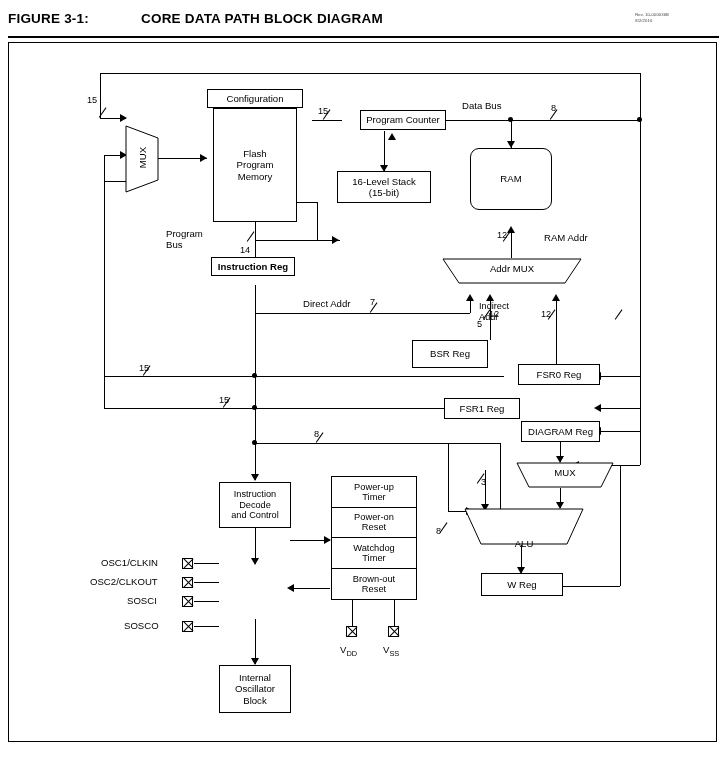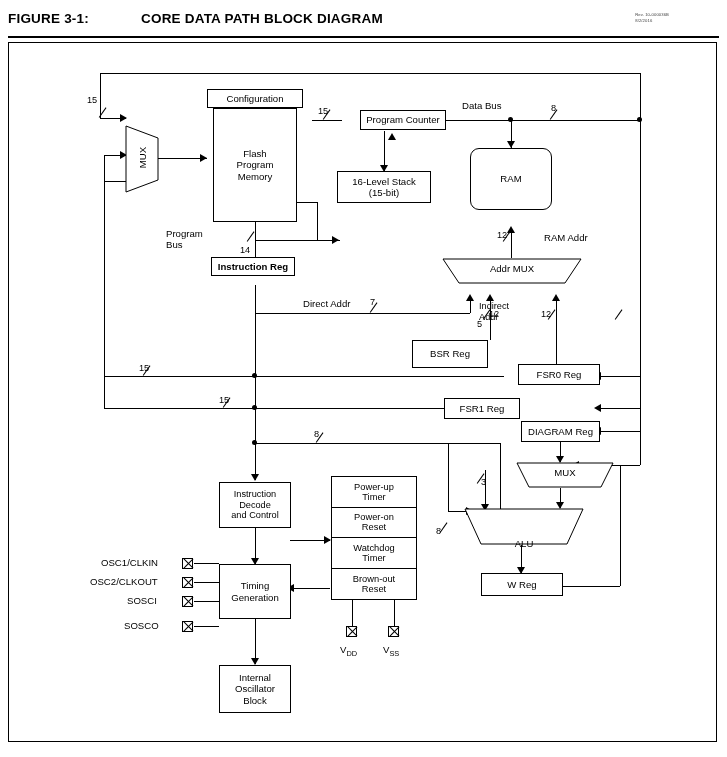--- a/index.html
+++ b/index.html
@@ -411,24 +411,20 @@
     <div class="seg" style="height:31px; white-space:pre-line;">Power-up
 Timer</div>
     <div class="seg" style="height:31px; white-space:pre-line;">Power-on
 Reset</div>
     <div class="seg" style="height:31px; white-space:pre-line;">Watchdog
 Timer</div>
     <div class="seg last" style="height:31px; white-space:pre-line;">Brown-out
 Reset</div>
   </div>
 
-  <div class="box" style="left:219px; top:564px; width:72px; height:55px;">
-    <span style="white-space:pre-line;">Timing
-Generation</span>
-  </div>
 
   <div class="box" style="left:219px; top:665px; width:72px; height:48px;">
     <span style="white-space:pre-line;">Internal
 Oscillator
 Block</span>
   </div>
 
   <div class="pin" style="left:182px; top:558px;"></div>
   <div class="pin" style="left:182px; top:577px;"></div>
   <div class="pin" style="left:182px; top:596px;"></div>

